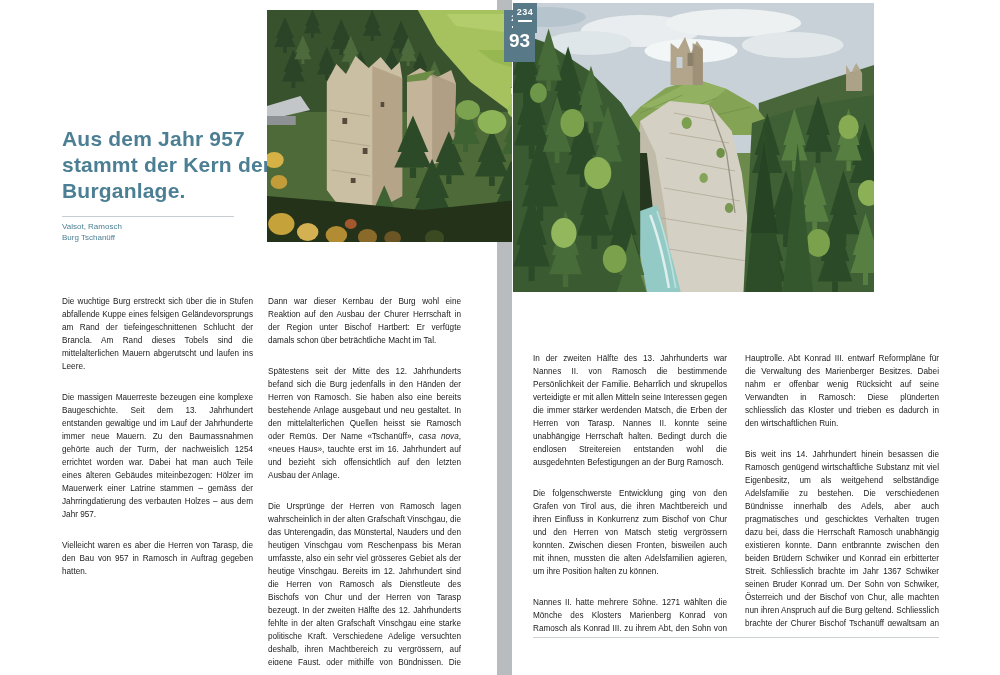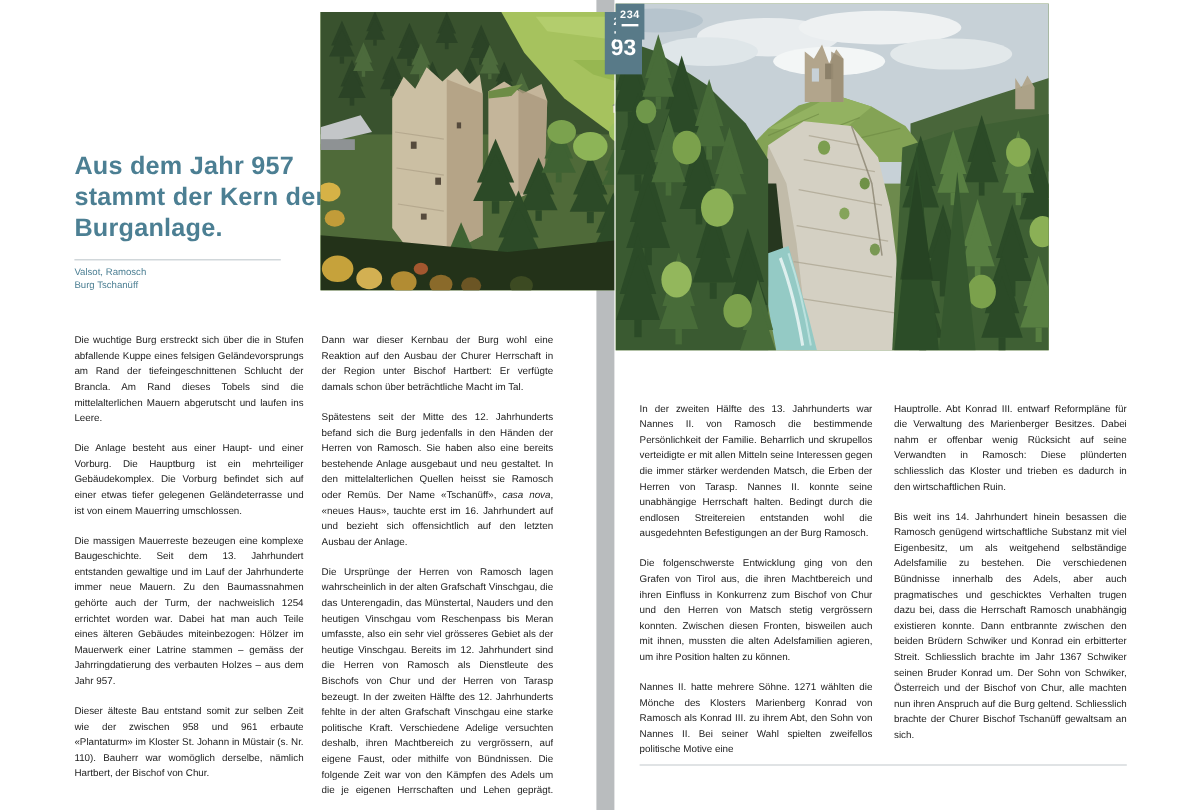--- a/index.html
+++ b/index.html
@@ -27,21 +27,21 @@
   .loc-divider{position:absolute;left:62px;top:216px;width:172px;height:1px;background:var(--rule)}
   .loc{
     position:absolute;left:62px;top:221px;
     font-size:8px;font-weight:400;color:var(--accent);line-height:11px;
   }
 
   .col{
     position:absolute;font-size:8.2px;line-height:13px;color:var(--text);
     text-align:justify;hyphens:auto;-webkit-hyphens:auto;overflow:hidden;
   }
-  .col p{margin:0 0 12px 0}
+  .col p{margin:18px 0 12px 0}
   #colA{left:62px;top:277px;width:191px;height:388px}
   #colB{left:268px;top:277px;width:193px;height:388px}
   #colC{left:21px;top:334px;width:194px;height:298px}
   #colD{left:233px;top:334px;width:194px;height:292px}
 
   .photo{position:absolute;overflow:hidden;background:#6d8a4d}
   #photo1{left:267px;top:10px;width:268px;height:232px}
   #photo2{left:1px;top:3px;width:361px;height:289px}
   .photo svg{display:block;width:100%;height:100%}
 
@@ -156,23 +156,21 @@
     </svg>
     <div class="badge" id="badge1">
       <div class="small">233</div>
       <div class="rule"></div>
       <div class="big">93</div>
     </div>
   </div>
 
   <div class="col" id="colA">
       <p>Die wuchtige Burg erstreckt sich über die in Stufen abfallende Kuppe eines felsigen Geländevorsprungs am Rand der tiefeingeschnittenen Schlucht der Brancla. Am Rand dieses Tobels sind die mittelalterlichen Mauern abgerutscht und laufen ins Leere.</p>
-      <p>Die Anlage besteht aus einer Haupt- und einer Vorburg. Die Hauptburg ist ein mehrteiliger Gebäudekomplex. Die Vorburg befindet sich auf einer etwas tiefer gelegenen Geländeterrasse und ist von einem Mauerring umschlossen.</p>
       <p>Die massigen Mauerreste bezeugen eine komplexe Baugeschichte. Seit dem 13. Jahrhundert entstanden gewaltige und im Lauf der Jahrhunderte immer neue Mauern. Zu den Baumassnahmen gehörte auch der Turm, der nachweislich 1254 errichtet worden war. Dabei hat man auch Teile eines älteren Gebäudes miteinbezogen: Hölzer im Mauerwerk einer Latrine stammen – gemäss der Jahrringdatierung des verbauten Holzes – aus dem Jahr 957.</p>
-      <p>Dieser älteste Bau entstand somit zur selben Zeit wie der zwischen 958 und 961 erbaute «Plantaturm» im Kloster St. Johann in Müstair (s. Nr. 110). Bauherr war womöglich derselbe, nämlich Hartbert, der Bischof von Chur.</p>
       <p>Vielleicht waren es aber die Herren von Tarasp, die den Bau von 957 in Ramosch in Auftrag gegeben hatten.</p>
     </div>
   <div class="col" id="colB">
       <p>Dann war dieser Kernbau der Burg wohl eine Reaktion auf den Ausbau der Churer Herrschaft in der Region unter Bischof Hartbert: Er verfügte damals schon über beträchtliche Macht im Tal.</p>
       <p>Spätestens seit der Mitte des 12. Jahrhunderts befand sich die Burg jedenfalls in den Händen der Herren von Ramosch. Sie haben also eine bereits bestehende Anlage ausgebaut und neu gestaltet. In den mittelalterlichen Quellen heisst sie Ramosch oder Remüs. Der Name «Tschanüff», <i>casa nova</i>, «neues Haus», tauchte erst im 16. Jahrhundert auf und bezieht sich offensichtlich auf den letzten Ausbau der Anlage.</p>
       <p>Die Ursprünge der Herren von Ramosch lagen wahrscheinlich in der alten Grafschaft Vinschgau, die das Unterengadin, das Münstertal, Nauders und den heutigen Vinschgau vom Reschenpass bis Meran umfasste, also ein sehr viel grösseres Gebiet als der heutige Vinschgau. Bereits im 12. Jahrhundert sind die Herren von Ramosch als Dienstleute des Bischofs von Chur und der Herren von Tarasp bezeugt. In der zweiten Hälfte des 12. Jahrhunderts fehlte in der alten Grafschaft Vinschgau eine starke politische Kraft. Verschiedene Adelige versuchten deshalb, ihren Machtbereich zu vergrössern, auf eigene Faust, oder mithilfe von Bündnissen. Die folgende Zeit war von den Kämpfen des Adels um die je eigenen Herrschaften und Lehen geprägt. Nebst den Herren von Matsch waren es die Grafen von Tirol, die nun mit dem</p>
     </div>
 </div>
 
 <div class="page" id="page-right">

